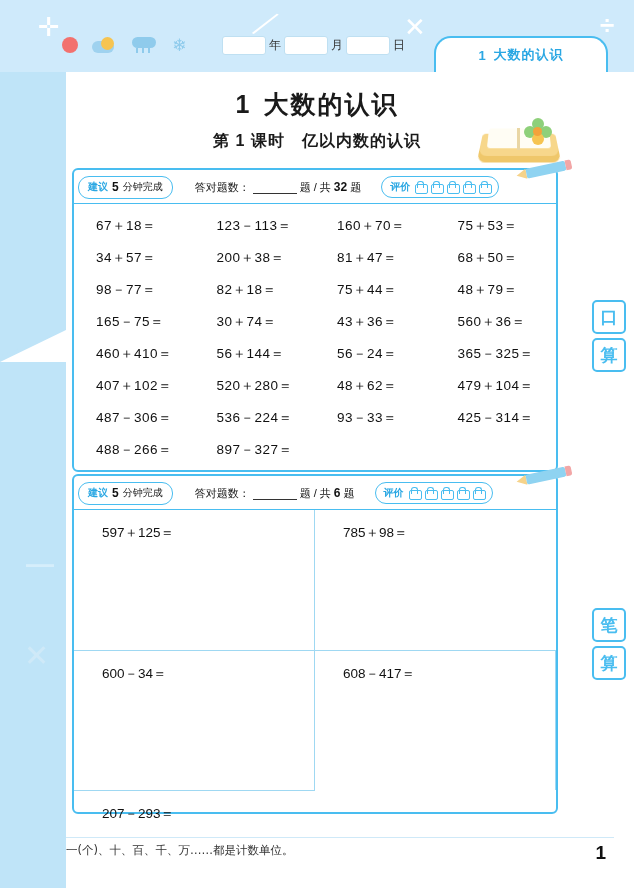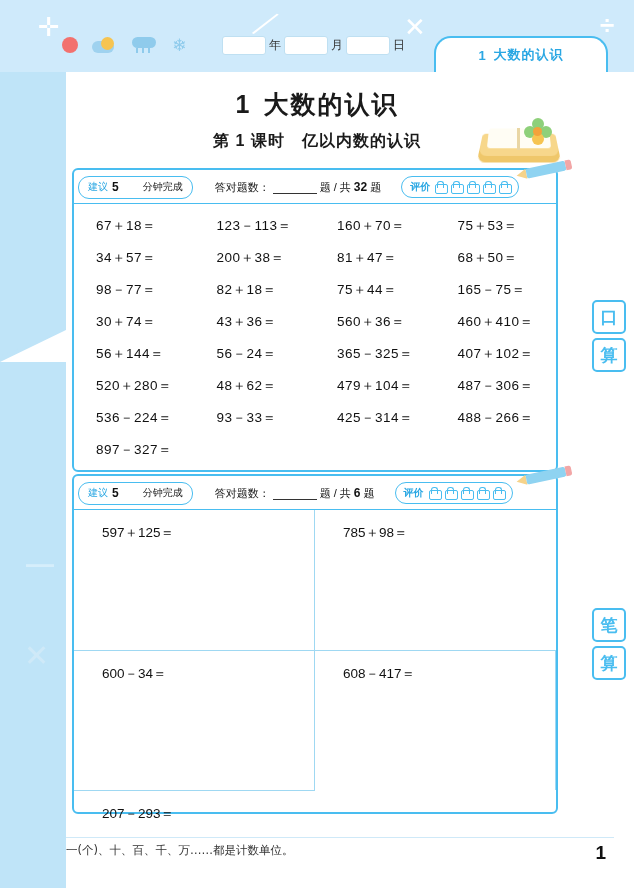--- a/index.html
+++ b/index.html
@@ -104,23 +104,23 @@
   .section.s2{top:474px;height:336px;}
   .sec-head{
     position:relative;height:26px;margin:4px 4px 0 4px;
     display:flex;align-items:center;font-size:11px;color:#222;
   }
   .pill{
     display:flex;align-items:center;gap:4px;
     border:1.5px solid #49bdf0;border-radius:11px;
     padding:2px 9px;background:#ffffff;height:17px;
   }
-  .pill .lab{color:#2aa7e3;font-weight:normal;font-size:10px;}
+  .pill .lab{color:#2aa7e3;font-weight:bold;font-size:10px;}
   .pill .bignum{color:#111;font-weight:bold;font-size:12px;}
-  .pill .unit{color:#111;font-size:10px;margin-left:20px;}
+  .pill .unit{color:#111;font-size:10px;}
   .head-mid{display:flex;align-items:center;gap:3px;margin-left:22px;font-size:11px;color:#111;}
   .head-mid .blank{display:inline-block;width:44px;border-bottom:1px solid #333;height:12px;}
   .head-mid b{font-size:12px;}
   .rating{
     display:flex;align-items:center;gap:5px;margin-left:20px;
     border:1.5px solid #49bdf0;border-radius:11px;padding:1px 8px;height:18px;background:#fff;
   }
   .rating .lab{color:#2aa7e3;font-weight:bold;font-size:10px;}
   .thumb{
     width:11px;height:13px;position:relative;display:inline-block;
@@ -277,20 +277,21 @@
     <div class="prob">75＋53＝</div>
     <div class="prob">34＋57＝</div>
     <div class="prob">200＋38＝</div>
 
     <div class="prob">81＋47＝</div>
     <div class="prob">68＋50＝</div>
     <div class="prob">98－77＝</div>
     <div class="prob">82＋18＝</div>
 
     <div class="prob">75＋44＝</div>
+    <div class="prob">48＋79＝</div>
     <div class="prob">165－75＝</div>
     <div class="prob">30＋74＝</div>
 
     <div class="prob">43＋36＝</div>
     <div class="prob">560＋36＝</div>
     <div class="prob">460＋410＝</div>
     <div class="prob">56＋144＝</div>
 
     <div class="prob">56－24＝</div>
     <div class="prob">365－325＝</div>

